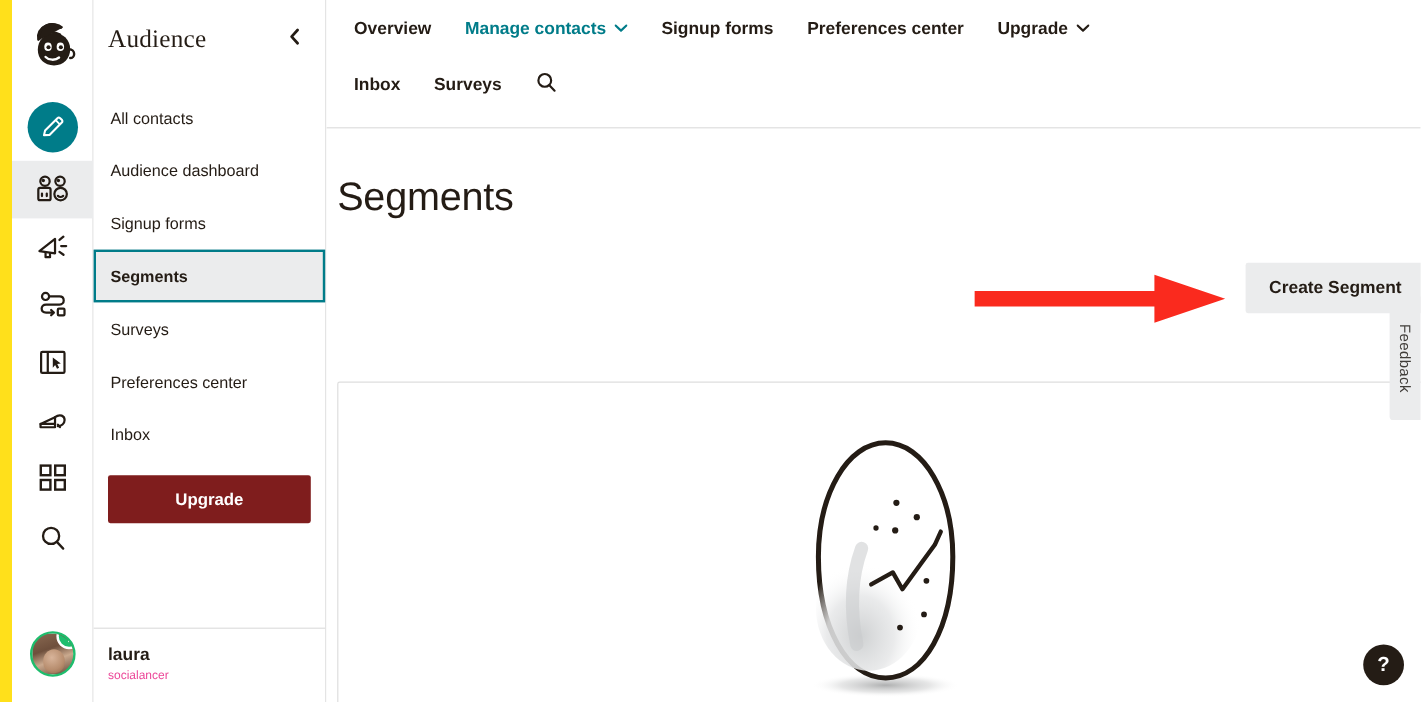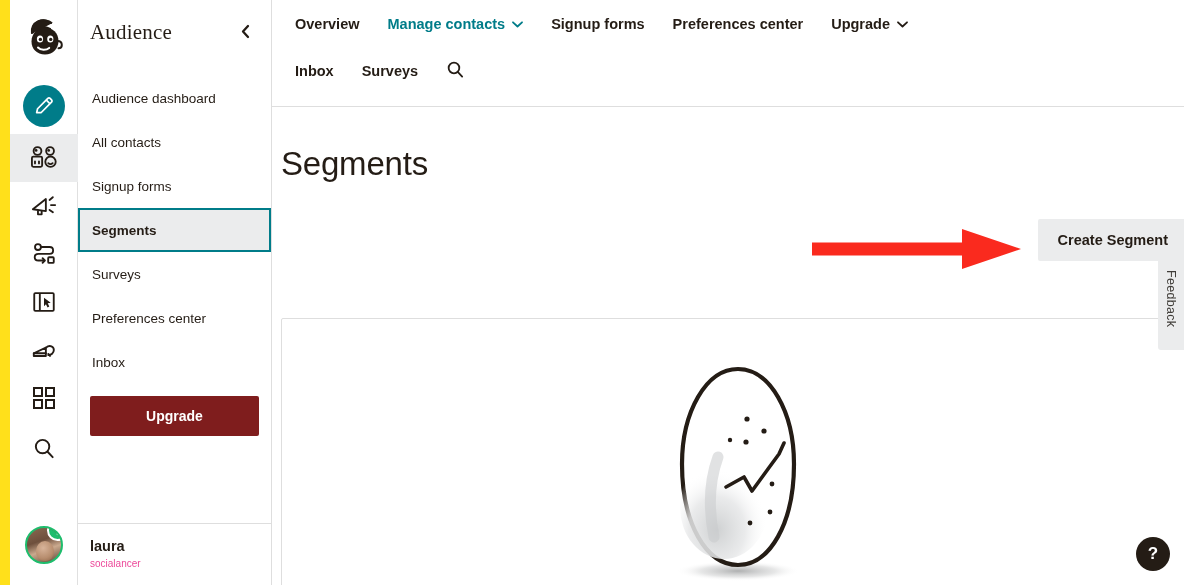--- a/index.html
+++ b/index.html
@@ -372,24 +372,24 @@
       <span class="sidebar-title">Audience</span>
       <span class="collapse-btn">
         <svg width="11" height="15" viewBox="0 0 11 15">
           <path d="M8 2L3 7.5 8 13" fill="none" stroke="#241c15" stroke-width="2.3" stroke-linecap="round" stroke-linejoin="round"></path>
         </svg>
       </span>
     </div>
 
     <div class="nav-list">
       <div class="nav-item">
+        <span>All contacts</span>
+      </div>
+      <div class="nav-item">
         <span>Audience dashboard</span>
-      </div>
-      <div class="nav-item">
-        <span>All contacts</span>
       </div>
       <div class="nav-item">
         <span>Signup forms</span>
       </div>
       <div class="nav-item selected">
         <span>Segments</span>
       </div>
       <div class="nav-item">
         <span>Surveys</span>
       </div>

